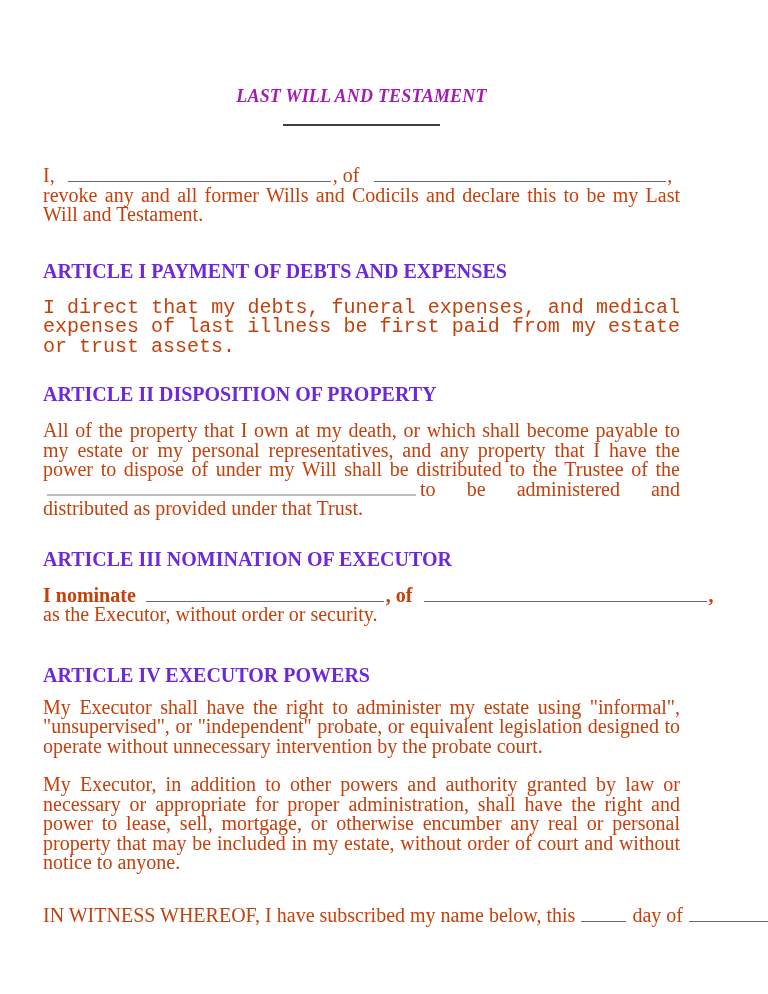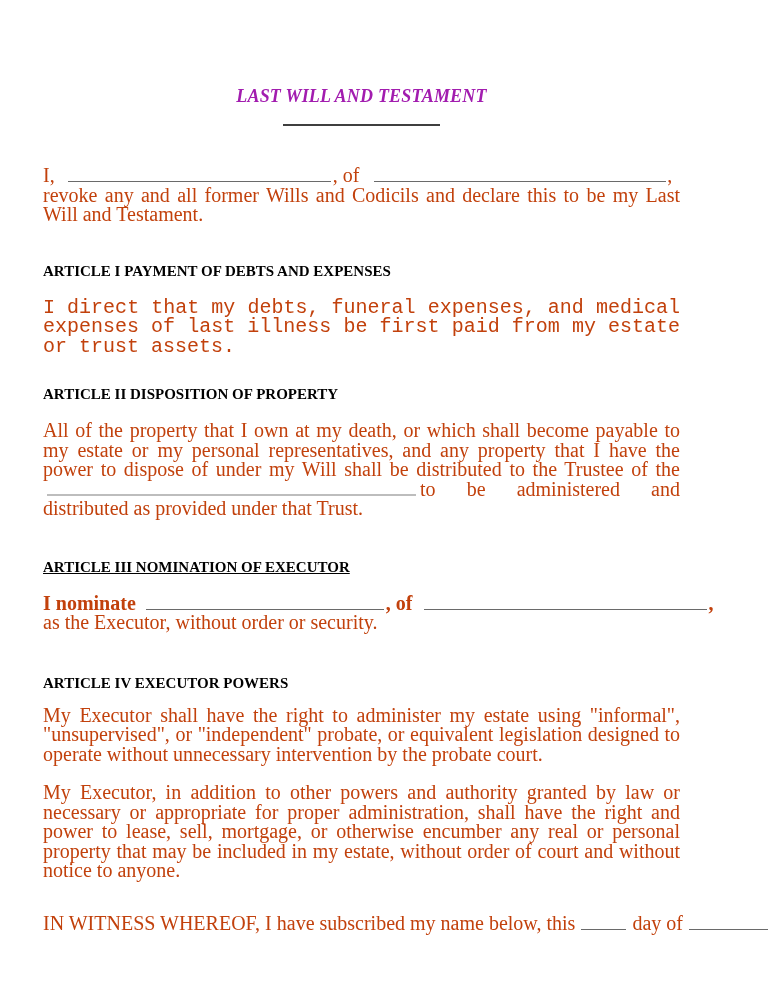--- a/index.html
+++ b/index.html
@@ -23,28 +23,28 @@
   .title-underline {
     width:157px; margin:16px auto 0 auto;
     border-bottom:2px solid #3f3f3f; height:0;
   }
   p { margin:0; }
   .body-text {
     font-size:20px; line-height:19.5px; color:#c2410c;
     text-align:justify;
   }
   .heading {
-    font-size:15px; font-weight:bold; line-height:20px; color:#000000;
+    font-size:20px; font-weight:bold; line-height:20px; color:#6d28d9;
   }
   .m-opening { margin-top:40px; }
   .m-h1 { margin-top:36px; }
   .m-p1 { margin-top:17px;font-family:Liberation Mono, monospace; }
   .m-h2 { margin-top:28px; }
   .m-p2 { margin-top:17px; }
-  .m-h3 { margin-top:38px;text-decoration:underline; }
+  .m-h3 { margin-top:30px; }
   .m-p3 { margin-top:17px;font-weight:bold; }
   .m-h4 { margin-top:40px; }
   .m-p4a { margin-top:19px; }
   .m-p4b { margin-top:13px; }
   .m-witness { margin-top:33px; }
   .line { white-space:nowrap; text-align:left; }
   .blank {
     display:inline-block; height:13px;
     border-bottom:1px solid #6a6a6a;
   }

